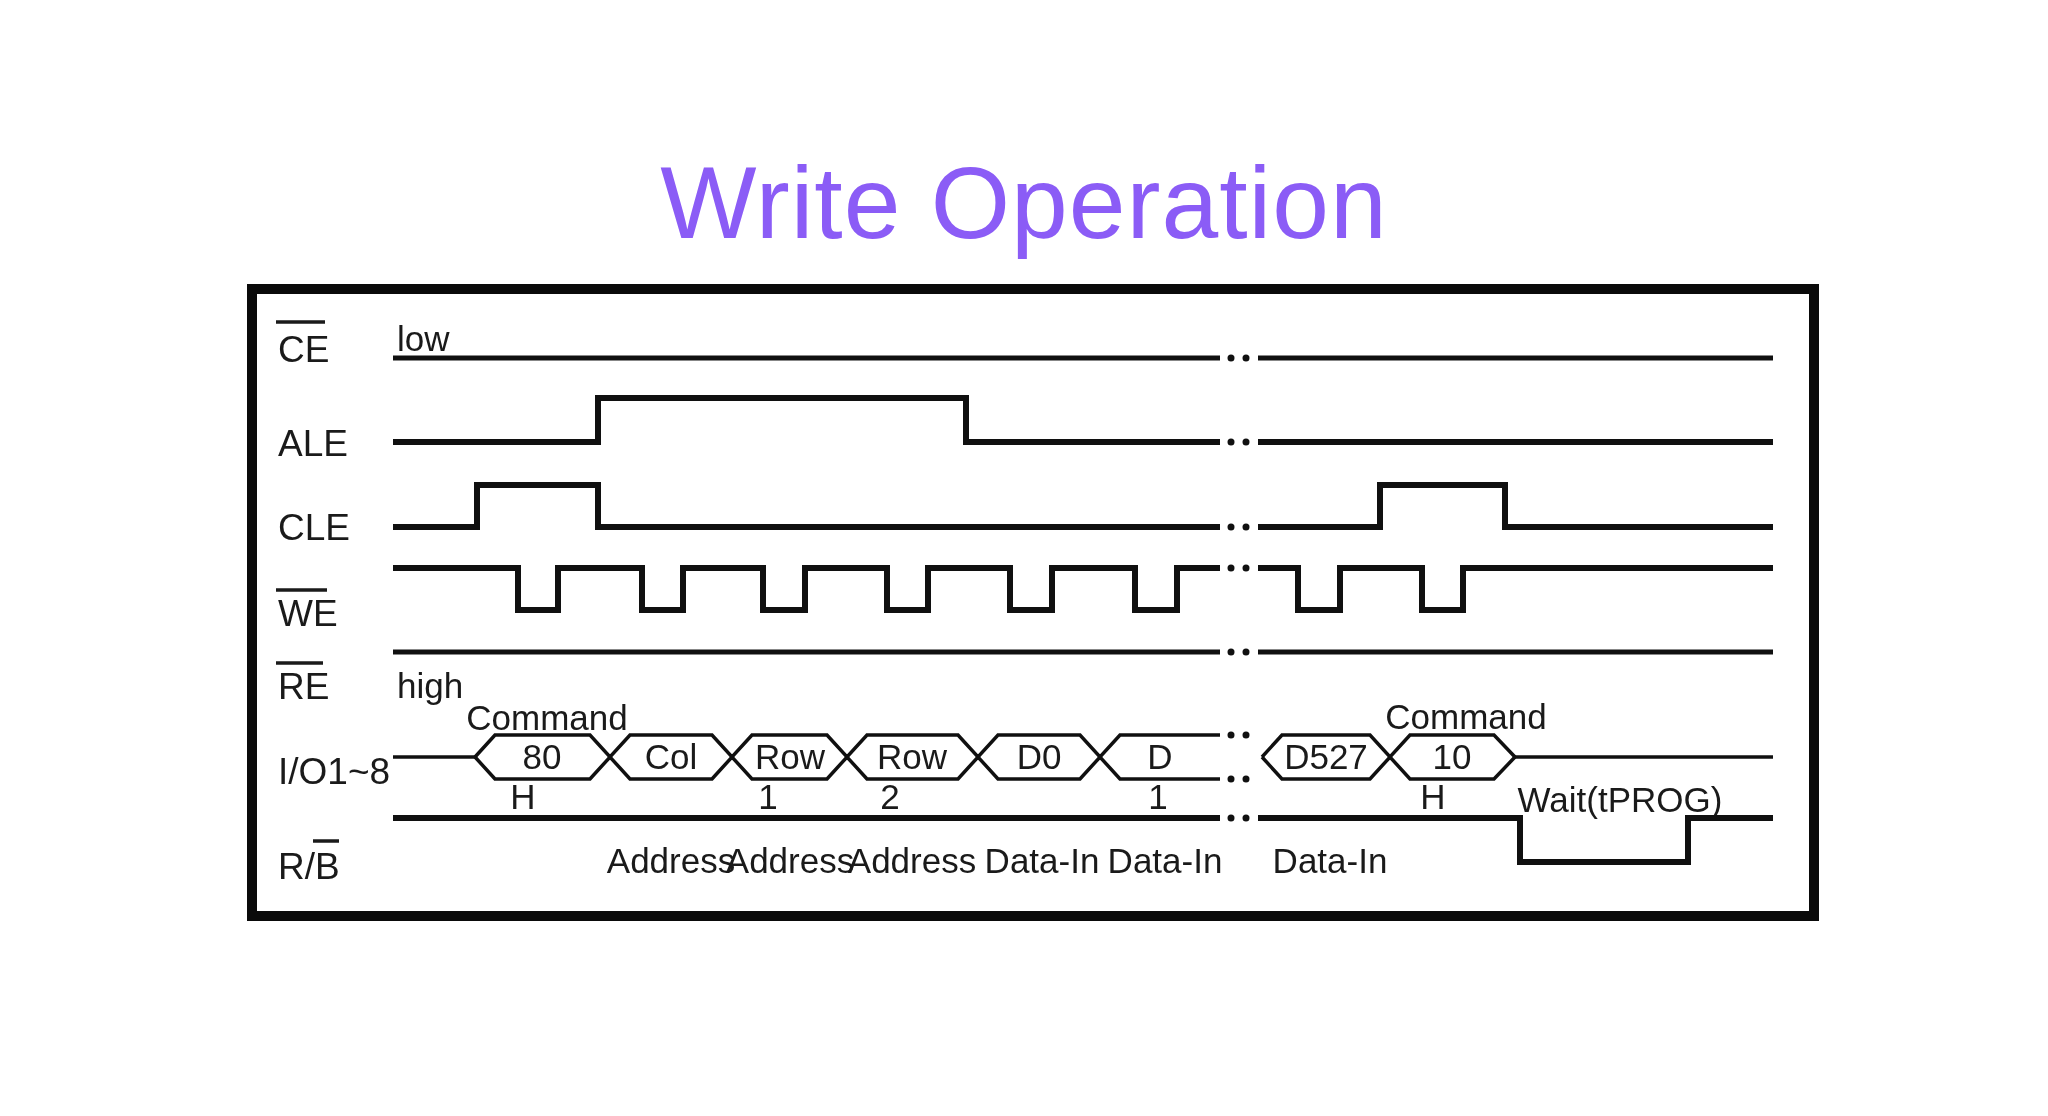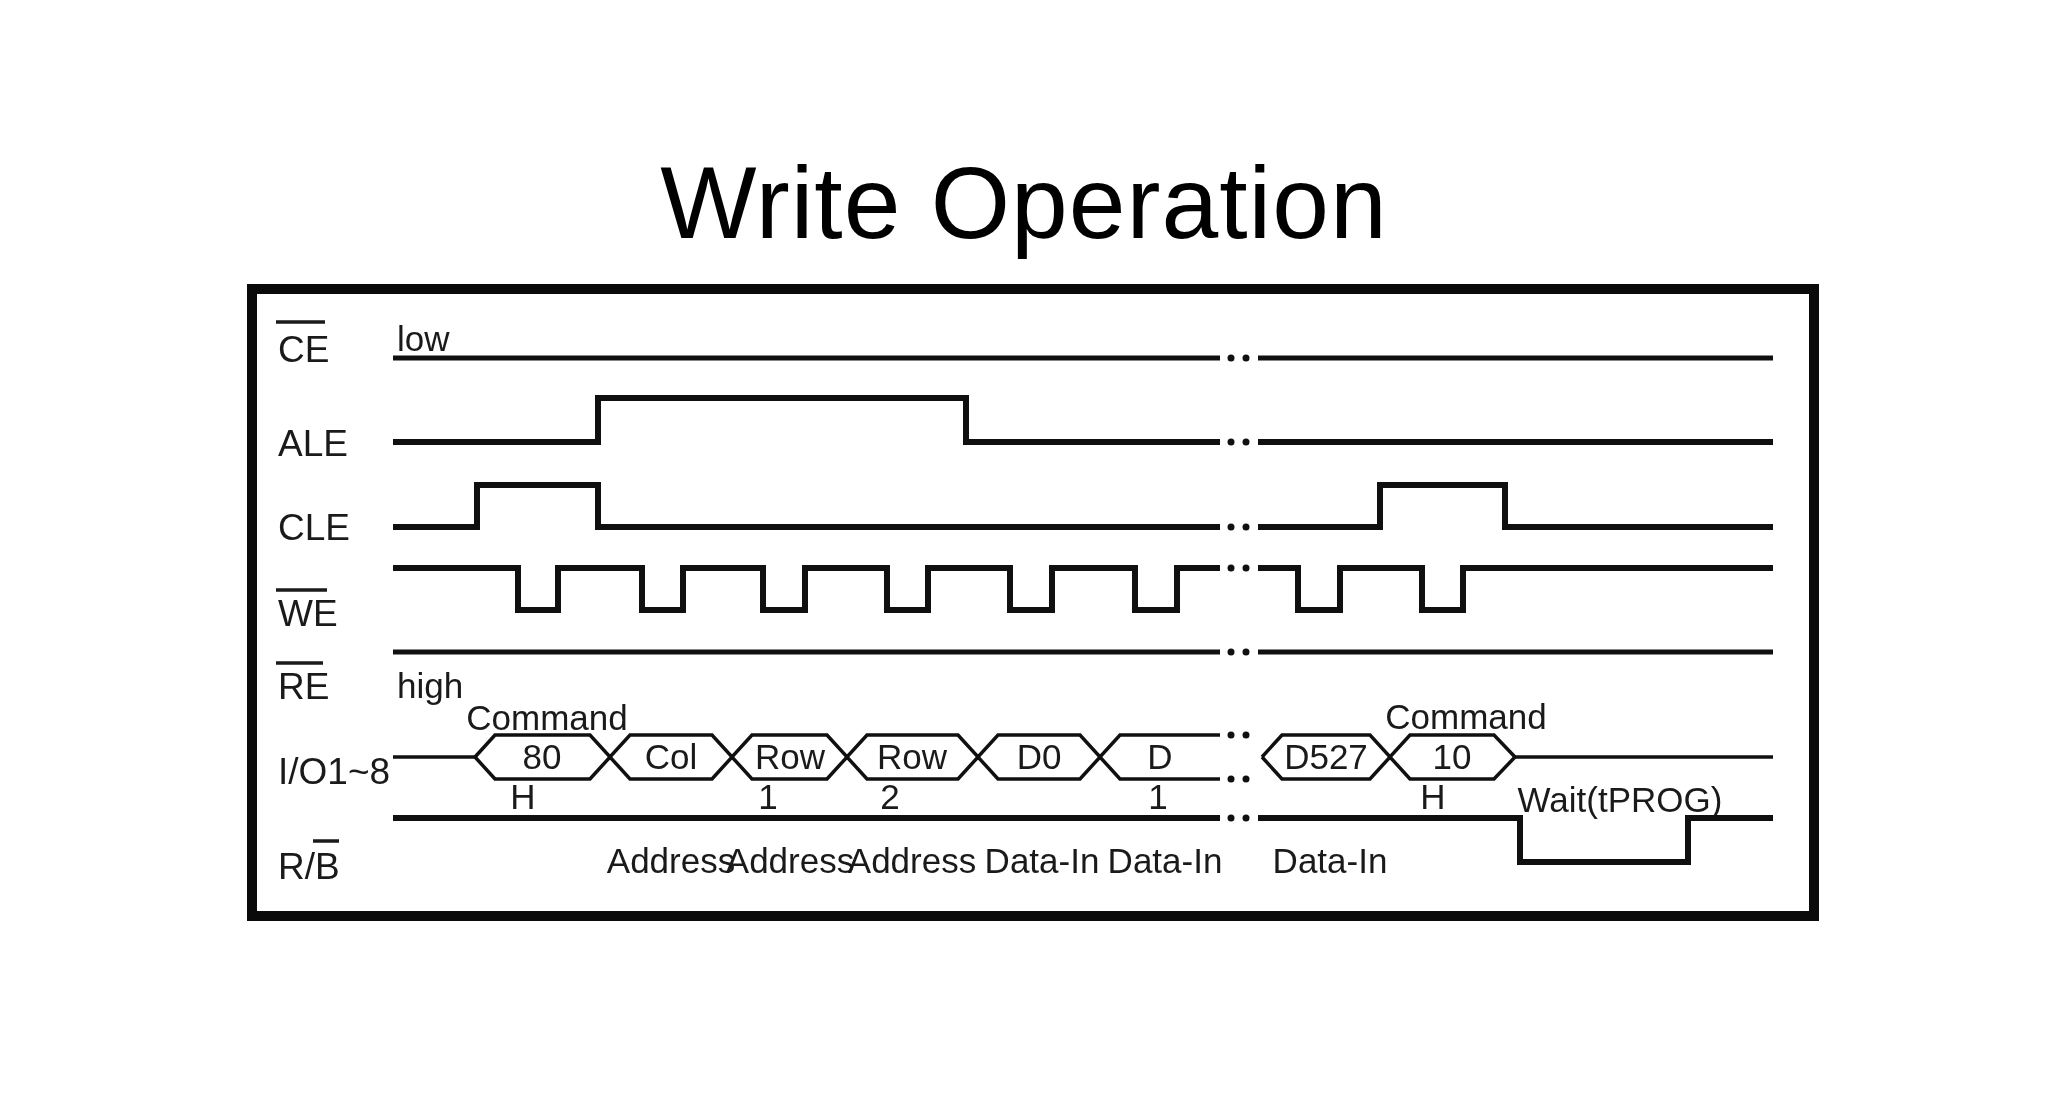--- a/index.html
+++ b/index.html
@@ -1,19 +1,19 @@
 <!DOCTYPE html>
 <html><head>
 <meta charset="utf-8">
 <style>
   html,body{margin:0;padding:0;background:#ffffff;}
   body{width:2048px;height:1116px;position:relative;overflow:hidden;
        font-family:"Liberation Sans",sans-serif;}
   .slide-title{position:absolute;left:0;right:0;top:84px;text-align:center;
-       font-size:102px;line-height:1.0;font-weight:400;color:#000000;
+       font-size:102px;line-height:1.0;font-weight:400;color:#8b5cf6;
        letter-spacing:1px;}
   svg text{font-family:"Liberation Sans",sans-serif;fill:#1a1a1a;}
   .rowlabel{font-size:37px;}
   .anno{font-size:35px;}
   .wave{fill:none;stroke:#101010;}
   .thick{stroke-width:6;}
   .med{stroke-width:5;}
   .thin{stroke-width:3.5;}
   .overline{stroke:#1a1a1a;stroke-width:3.5;}
 </style>

